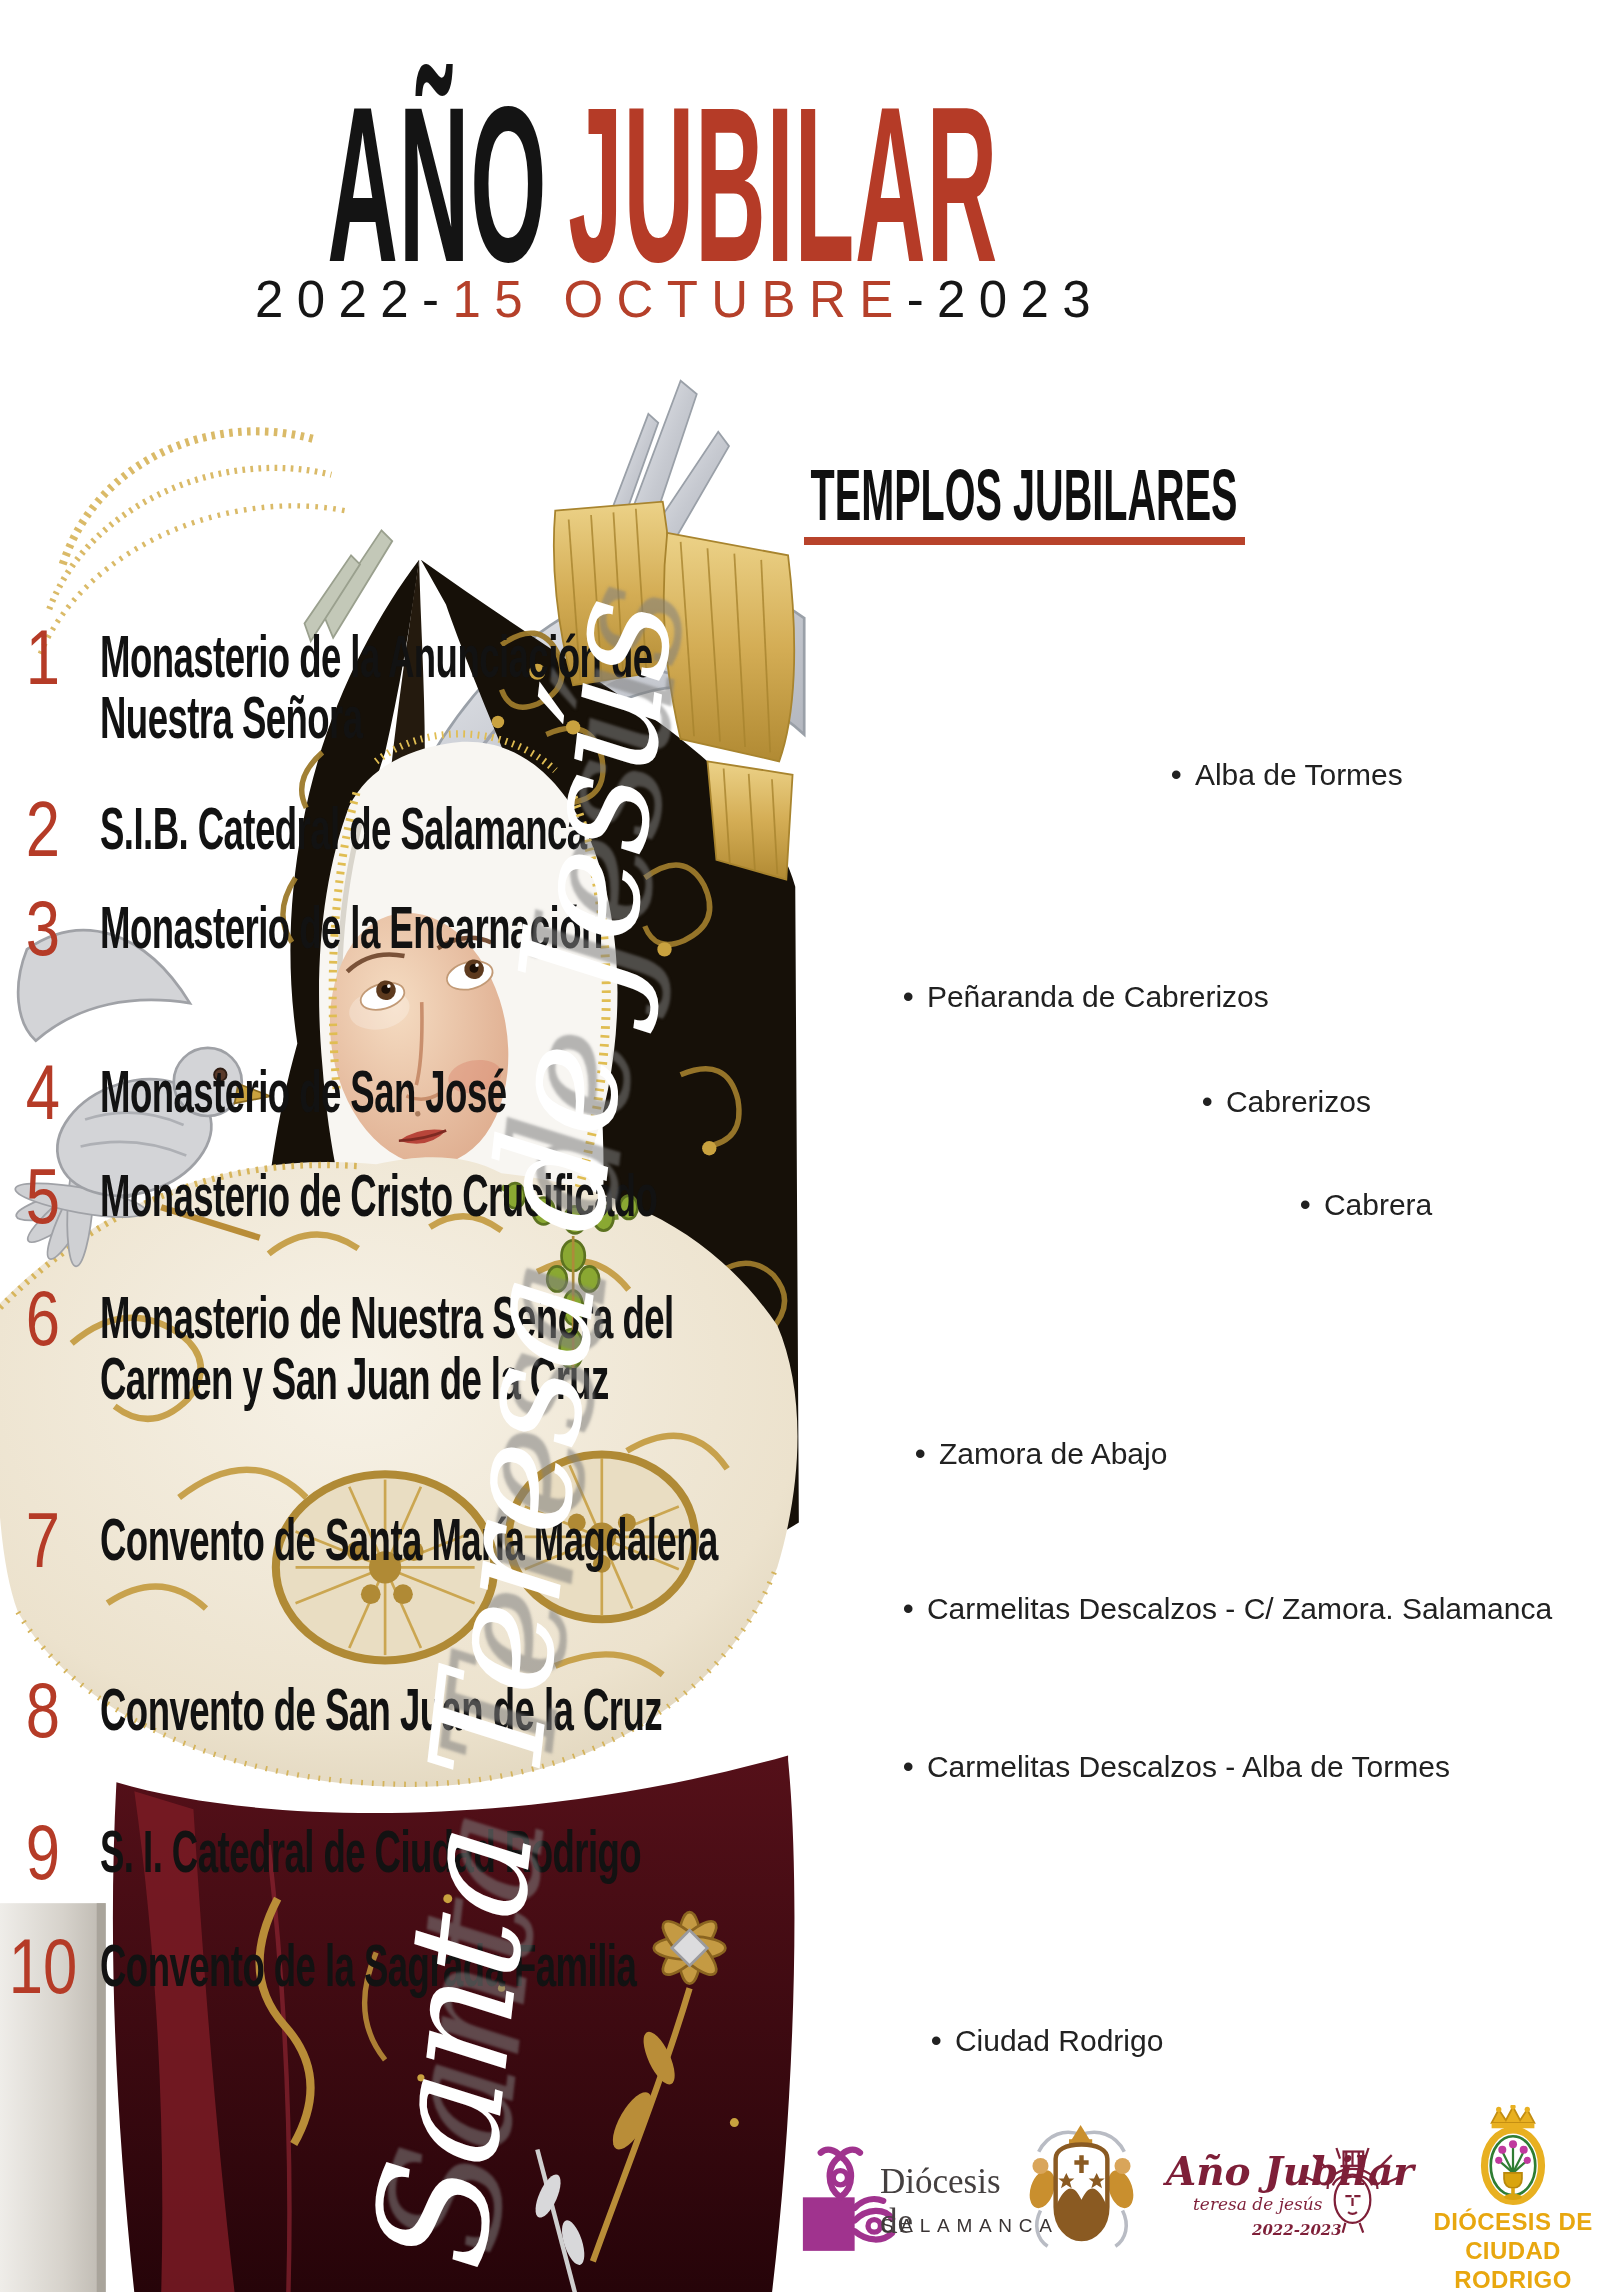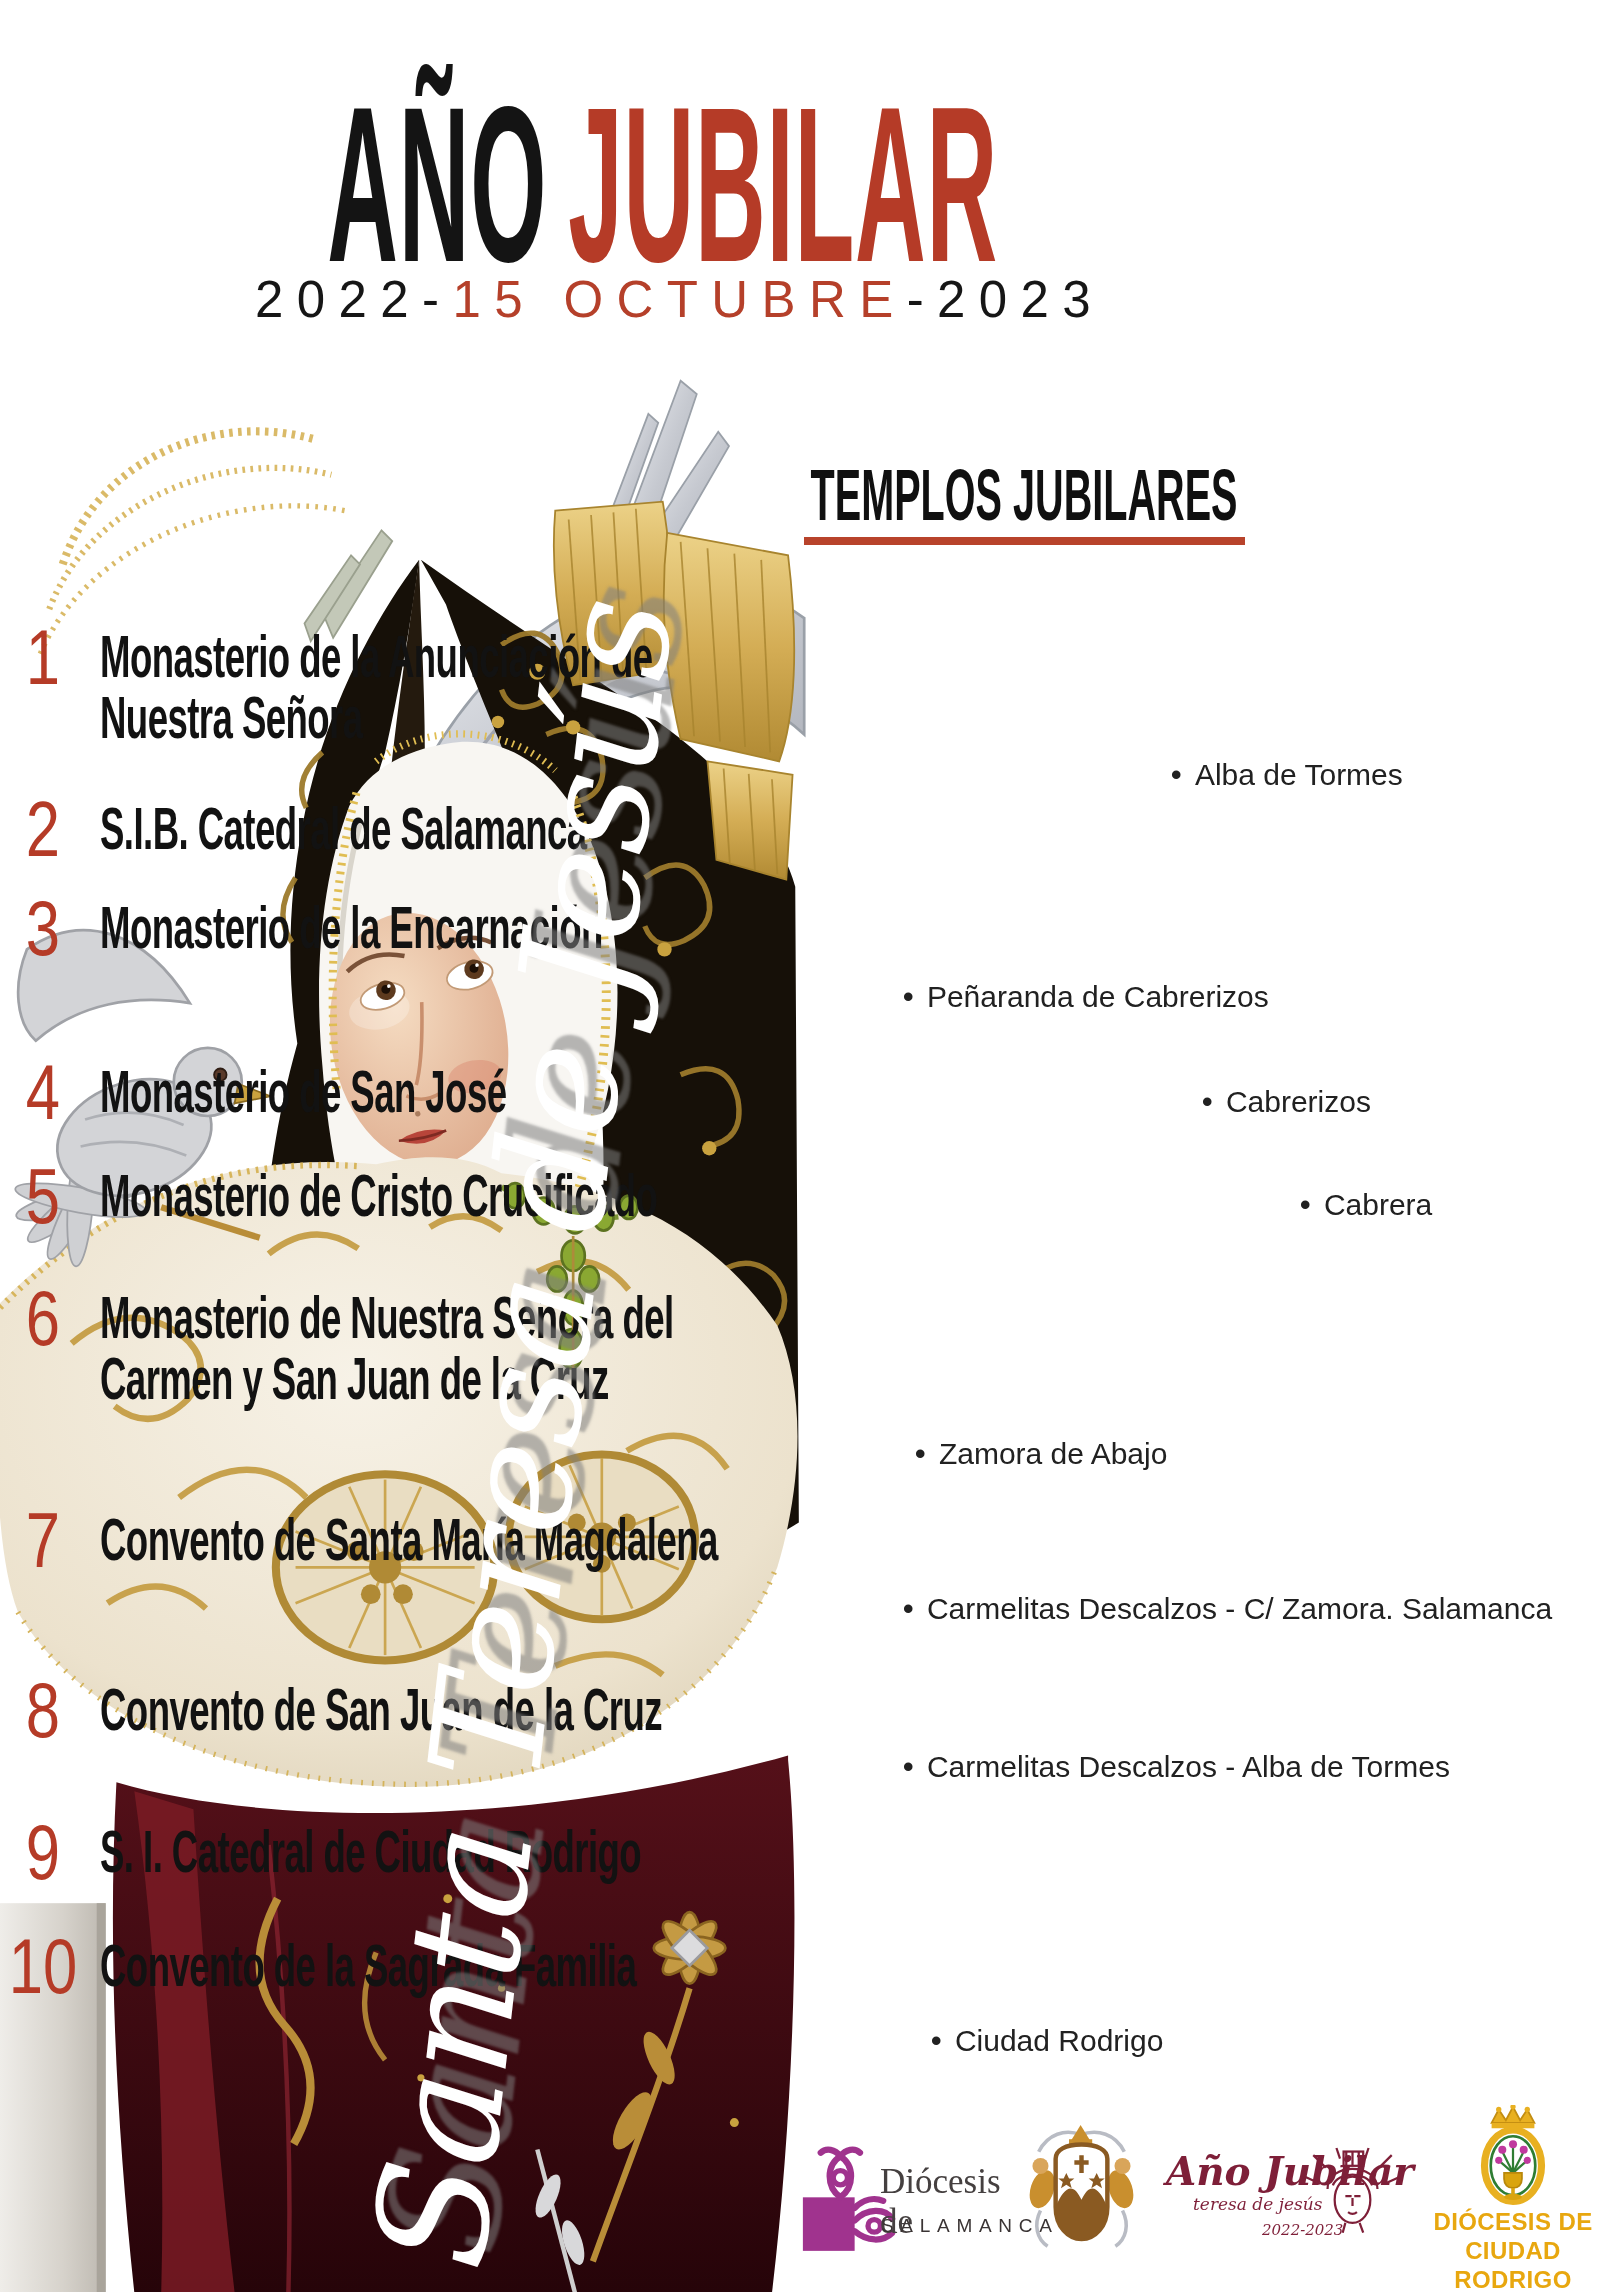--- a/index.html
+++ b/index.html
@@ -47,22 +47,22 @@
   .logo-sal{left:799px;top:2142px;width:242px;height:125px;}
   .logo-sal .txt1{position:absolute;left:81px;top:19.7px;font-family:"Liberation Serif",serif;
                   font-size:35px;color:#454040;}
   .logo-sal .txt2{position:absolute;left:82px;top:73px;font-size:19px;letter-spacing:6.7px;color:#3a3434;}
   .logo-carm{left:1028px;top:2121px;width:107px;height:139px;}
   .logo-ano{left:1166px;top:2144px;width:251px;height:103px;color:#7e1f38;}
   .logo-ano .l1{position:absolute;left:0;top:3.6px;font-family:"DejaVu Serif",serif;font-style:italic;
                 font-weight:700;font-size:39px;white-space:nowrap;}
   .logo-ano .l2{position:absolute;left:27px;top:50px;font-family:"DejaVu Serif",serif;font-style:italic;
                 font-size:17px;white-space:nowrap;}
-  .logo-ano .l3{position:absolute;left:96px;top:77px;font-family:"DejaVu Serif",serif;font-style:italic;
-                font-weight:400;font-size:15px;}
+  .logo-ano .l3{position:absolute;left:86px;top:77px;font-family:"DejaVu Serif",serif;font-style:italic;
+                font-weight:700;font-size:15px;}
   .logo-ano svg{position:absolute;left:133px;top:0;}
   .logo-cr{left:1418px;top:2105px;width:190px;text-align:center;}
   .logo-cr .txt{font-size:24px;font-weight:700;color:#e8a70f;line-height:1.2;letter-spacing:0.4px;}
 </style>
 </head>
 <body>
 
 <div class="poster">
 
   <div class="title-row">

